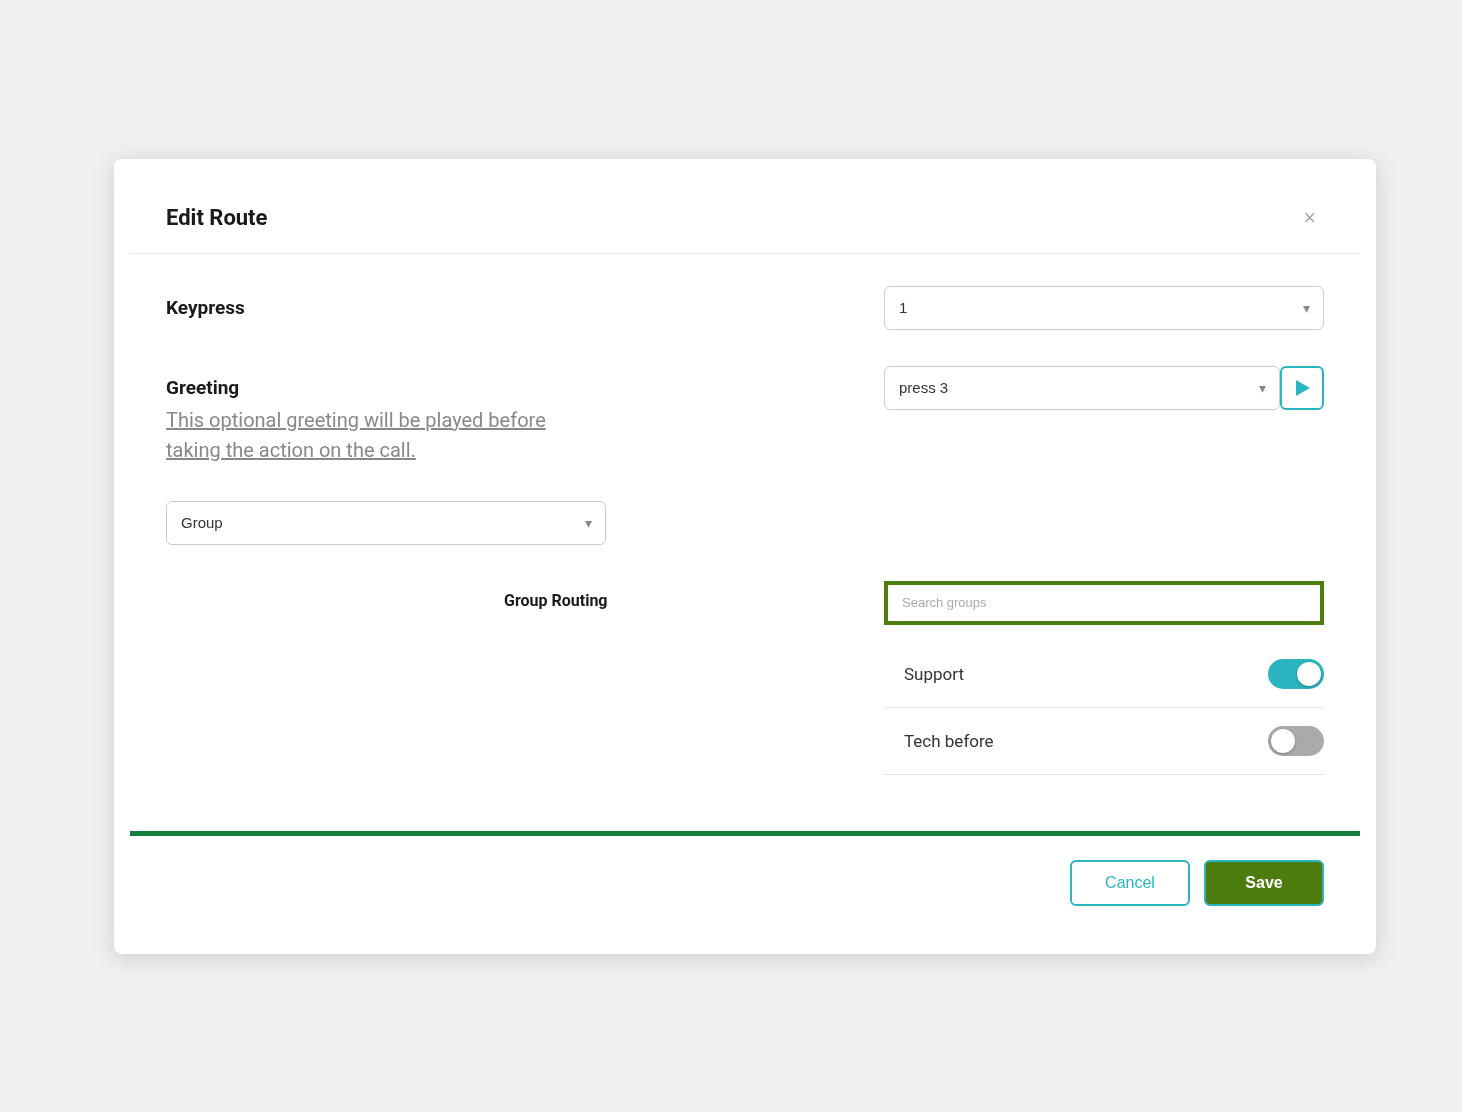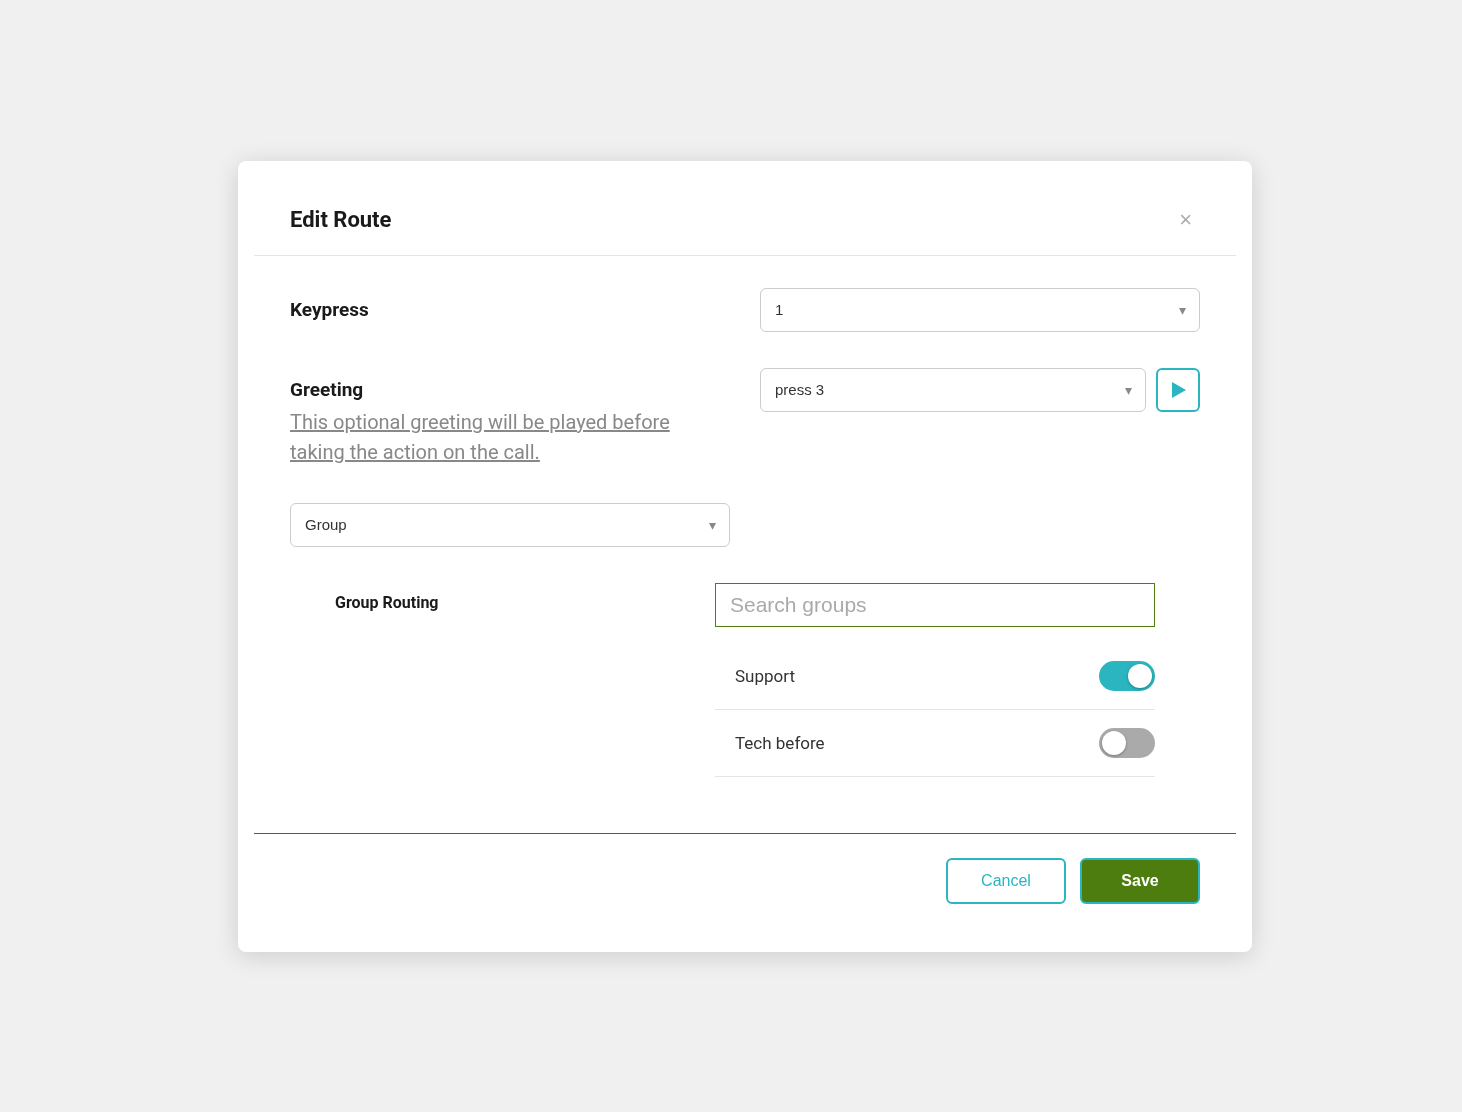--- a/index.html
+++ b/index.html
@@ -11,21 +11,21 @@
     body {
       background: #f0f0f0;
       display: flex;
       align-items: center;
       justify-content: center;
       min-height: 100vh;
       font-family: -apple-system, BlinkMacSystemFont, 'Segoe UI', Roboto, sans-serif;
     }
 
     .modal-overlay {
-      width: 1014px;
+      width: 1262px;
       background: #ffffff;
       border-radius: 8px;
       box-shadow: 0 4px 24px rgba(0,0,0,0.15);
       padding: 16px;
       overflow: hidden;
       margin-left: 28px;
     }
 
     .modal-header {
       display: flex;
@@ -112,21 +112,20 @@
       top: 50%;
       transform: translateY(-50%);
       pointer-events: none;
       color: #888888;
       font-size: 14px;
     }
 
     .greeting-control {
       display: flex;
       align-items: flex-start;
-      gap: 10px;
     }
 
     .greeting-select-wrapper {
       flex: 1;
       position: relative;
     }
 
     .play-btn {
       width: 44px;
       height: 44px;
@@ -145,23 +144,23 @@
       height: 0;
       border-top: 8px solid transparent;
       border-bottom: 8px solid transparent;
       border-left: 14px solid #2bb5c0;
       margin-left: 2px;
     }
 
     .search-input {
       width: 100%;
       padding: 10px 14px;
-      border: 1px solid #4d7c0f;
+      border: 4px solid #4d7c0f;
       border-radius: 0;
-      font-size: 21px;
+      font-size: 13px;
       color: #333333;
       height: 44px;
     }
 
     .search-input::placeholder {
       color: #aaaaaa;
     }
 
     .group-routing-label {
       font-size: 16px;
@@ -240,21 +239,21 @@
     .toggle-track.off .toggle-thumb {
       transform: translateX(3px);
     }
 
     .modal-footer {
       display: flex;
       align-items: center;
       justify-content: flex-end;
       gap: 14px;
       padding: 24px 36px 32px 36px;
-      border-top: 1px solid #15803d;
+      border-top: 5px solid #15803d;
       margin-top: 24px;
     }
 
     .btn-cancel {
       padding: 12px 32px;
       border: 2px solid #2bb5c0;
       border-radius: 6px;
       background: #ffffff;
       color: #2bb5c0;
       font-size: 16px;
@@ -271,21 +270,21 @@
       color: #ffffff;
       font-size: 16px;
       font-weight: 600;
       cursor: pointer;
       min-width: 120px;
     }
 
     .group-routing-row {
       display: flex;
       align-items: flex-start;
-      justify-content: center;
+      justify-content: flex-end;
       margin-bottom: 0;
     }
 
     .group-routing-right {
       width: 440px;
     }
   </style>
 </head>
 <body>
 

